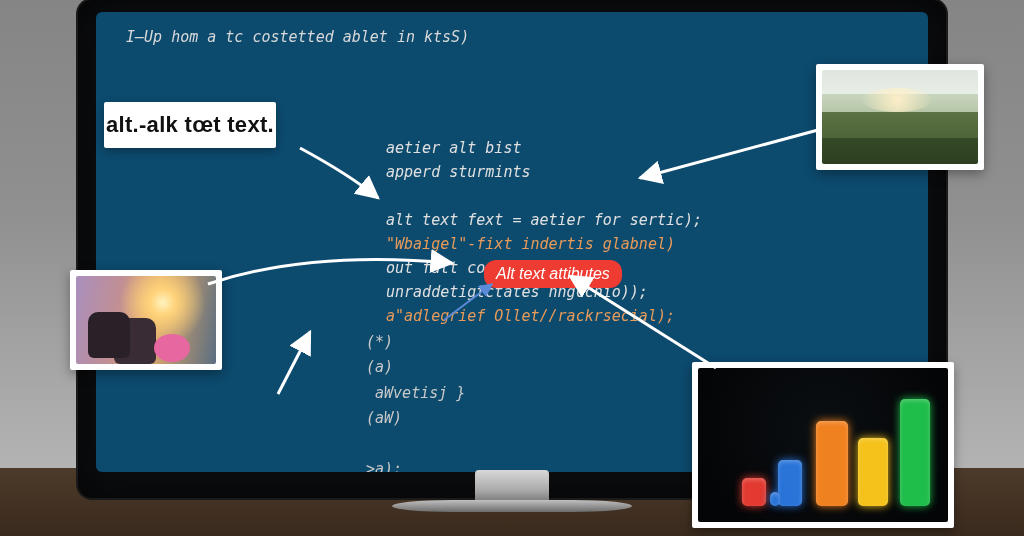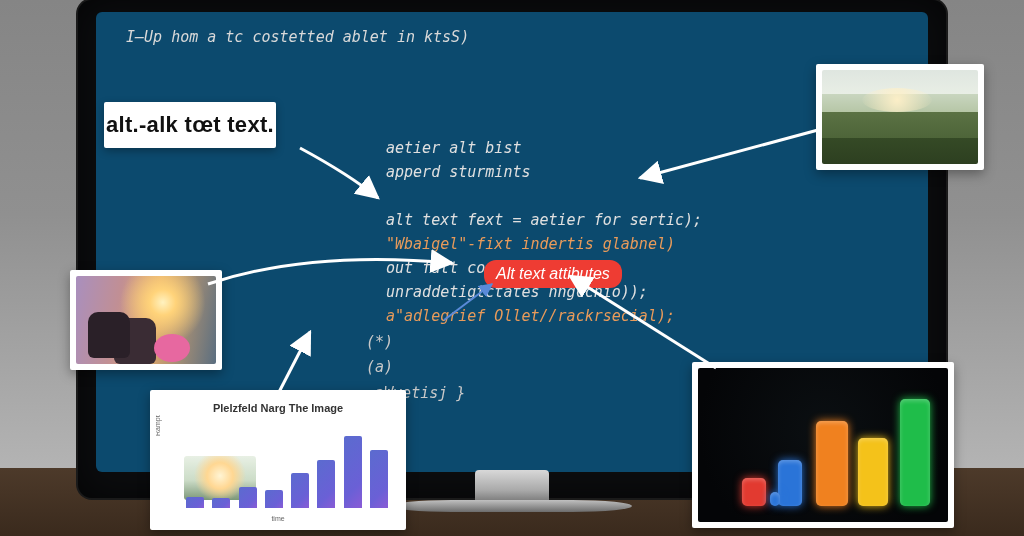--- a/index.html
+++ b/index.html
@@ -295,38 +295,20 @@
     </div>
   </div>
 
   <div class="thumb thumb-people">
     <div class="thumb-inner" aria-label="family at sunset with pink balloon">
       <div class="silh"></div>
       <div class="pink"></div>
     </div>
   </div>
 
-  <div class="thumb thumb-chart1">
-    <div class="thumb-inner">
-      <div class="chart1-title">Plelzfeld Narg The Image</div>
-      <div class="chart1-ylab">Rampt</div>
-      <div class="chart1-xlab">time</div>
-      <div class="chart1-sunset"></div>
-      <div class="chart1-plot" id="chart1-plot">
-          <div class="chart1-bar" style="left: 6px; height: 11.2px;"></div>
-          <div class="chart1-bar" style="left: 32.25px; height: 9.6px;"></div>
-          <div class="chart1-bar" style="left: 58.5px; height: 20.8px;"></div>
-          <div class="chart1-bar" style="left: 84.75px; height: 17.6px;"></div>
-          <div class="chart1-bar" style="left: 111px; height: 35.2px;"></div>
-          <div class="chart1-bar" style="left: 137.25px; height: 48px;"></div>
-          <div class="chart1-bar" style="left: 163.5px; height: 72px;"></div>
-          <div class="chart1-bar" style="left: 189.75px; height: 57.6px;"></div>
-        </div>
-    </div>
-  </div>
 
   <div class="thumb thumb-chart2">
     <div class="thumb-inner" id="chart2-plot">
         <div class="neon-bar neon-red" style="left: 44px; width: 24px; height: 28.3636px;"></div>
         <div class="neon-bar neon-blue" style="left: 80px; width: 24px; height: 45.8182px;"></div>
         <div class="neon-bar neon-orange" style="left: 118px; width: 32px; height: 85.0909px;"></div>
         <div class="neon-bar neon-yellow" style="left: 160px; width: 30px; height: 67.6364px;"></div>
         <div class="neon-bar neon-green" style="left: 202px; width: 30px; height: 106.909px;"></div>
         <div class="neon-bar neon-blue" style="left: 72px; width: 10px; height: 14px; bottom: 16px;"></div>
       </div>

